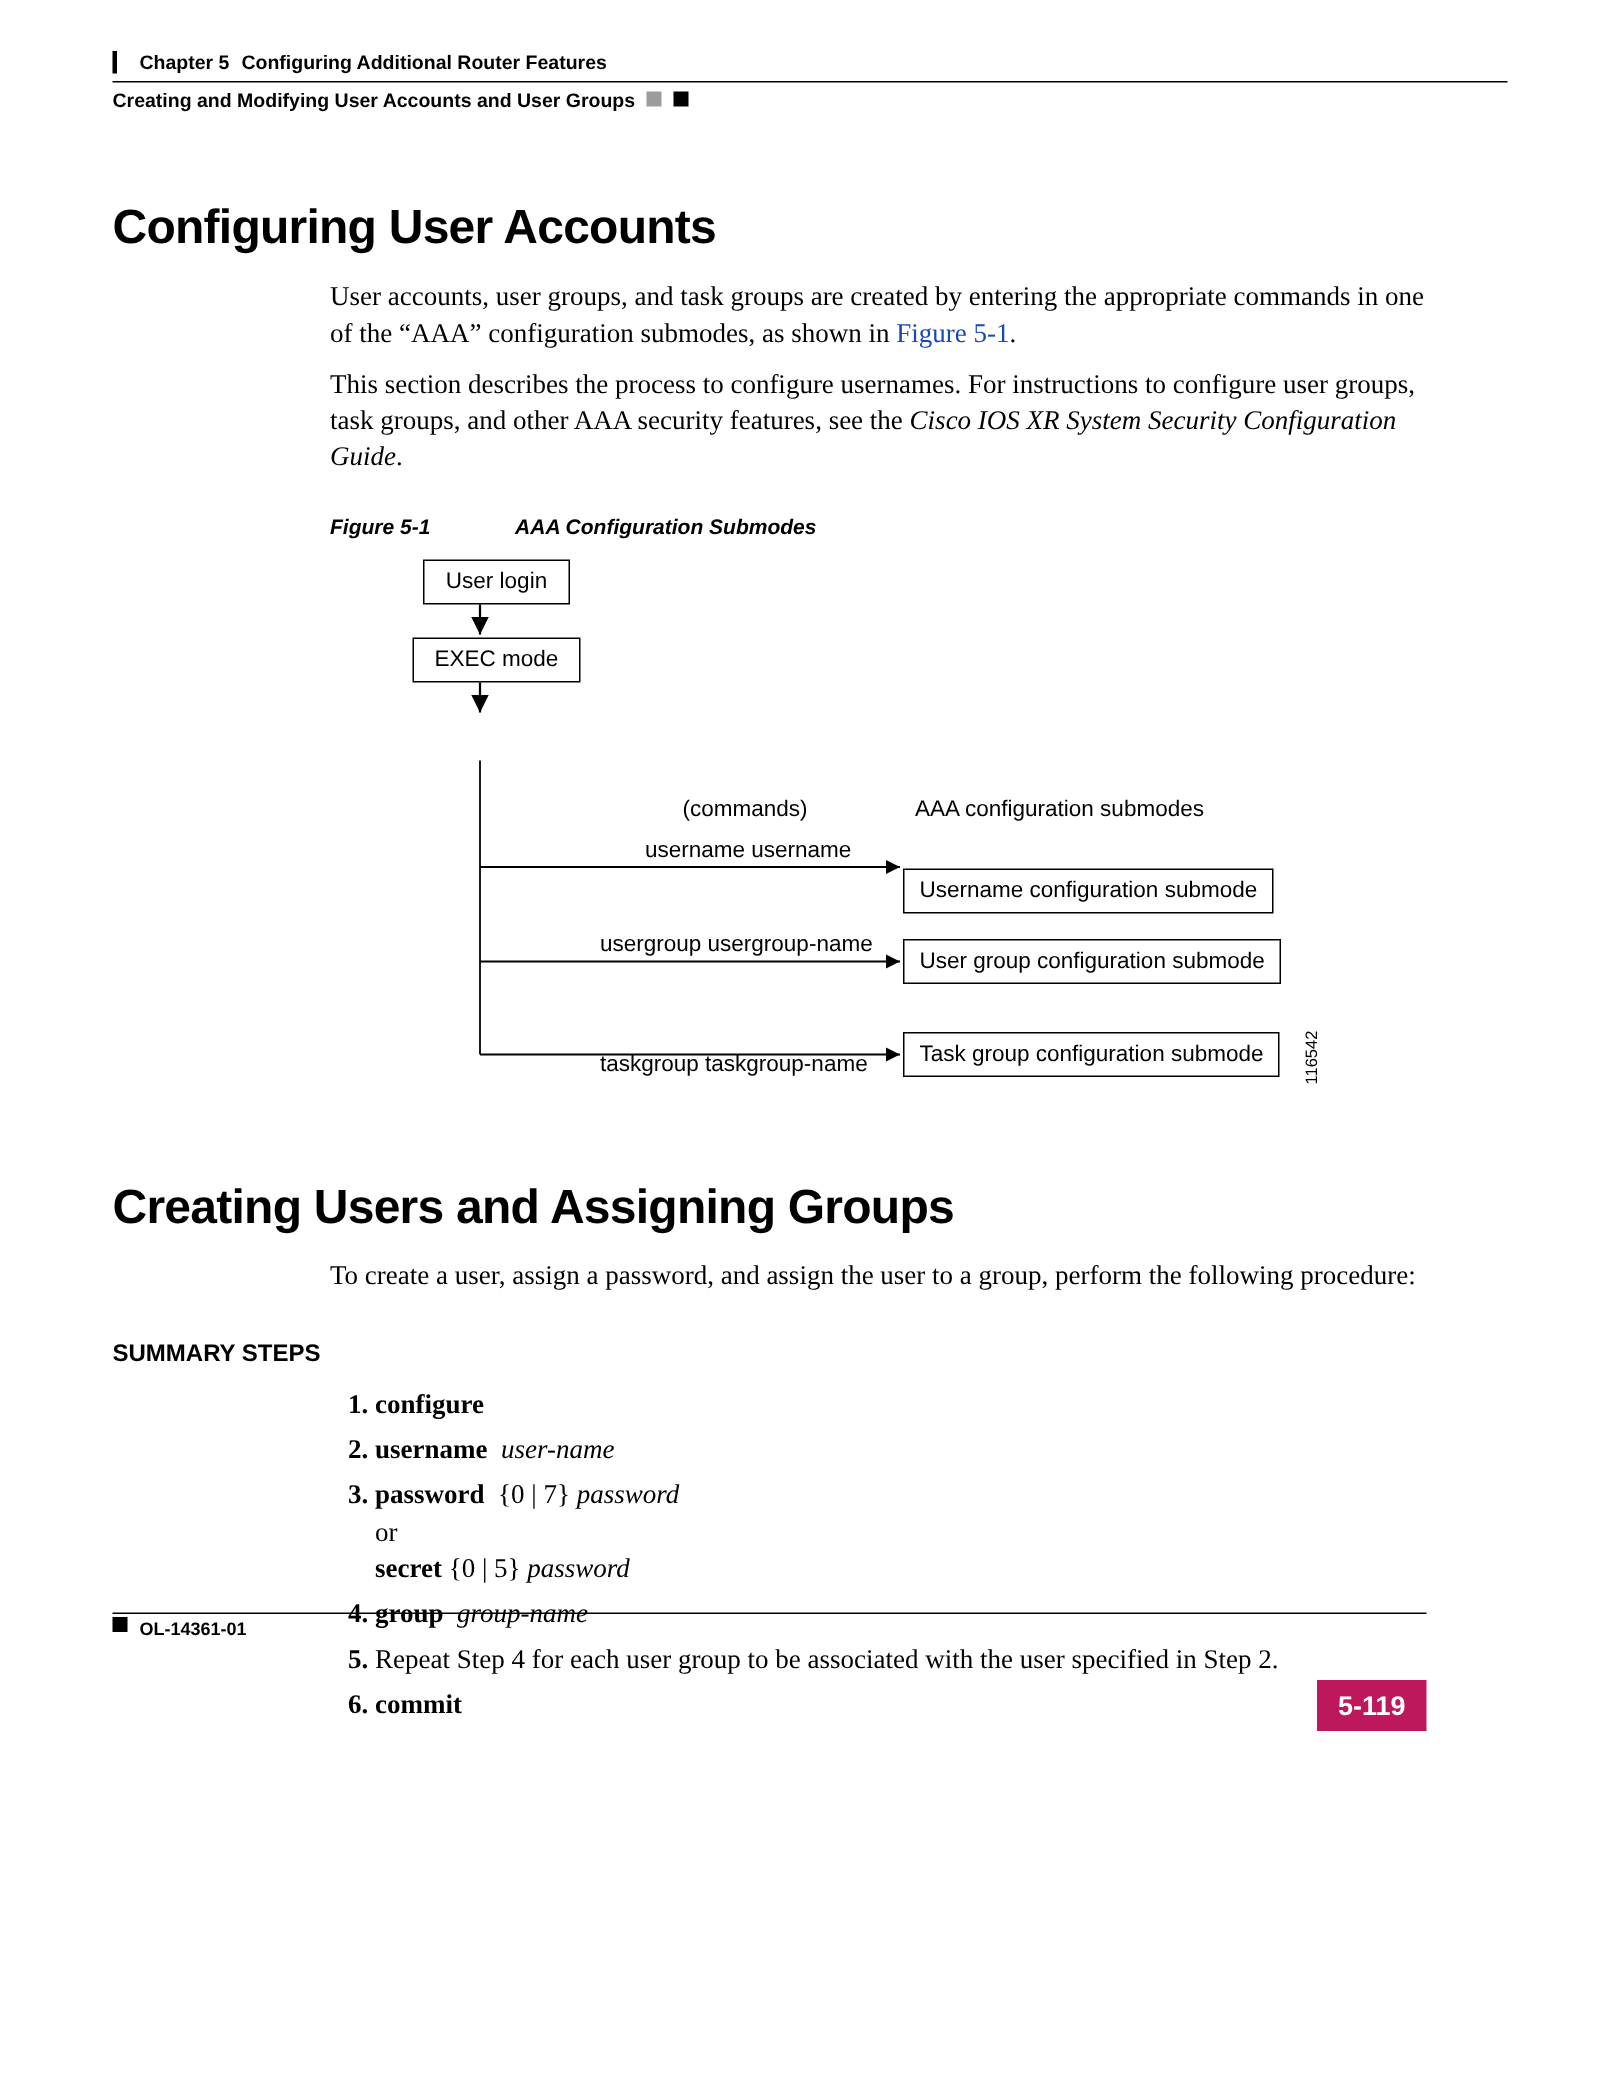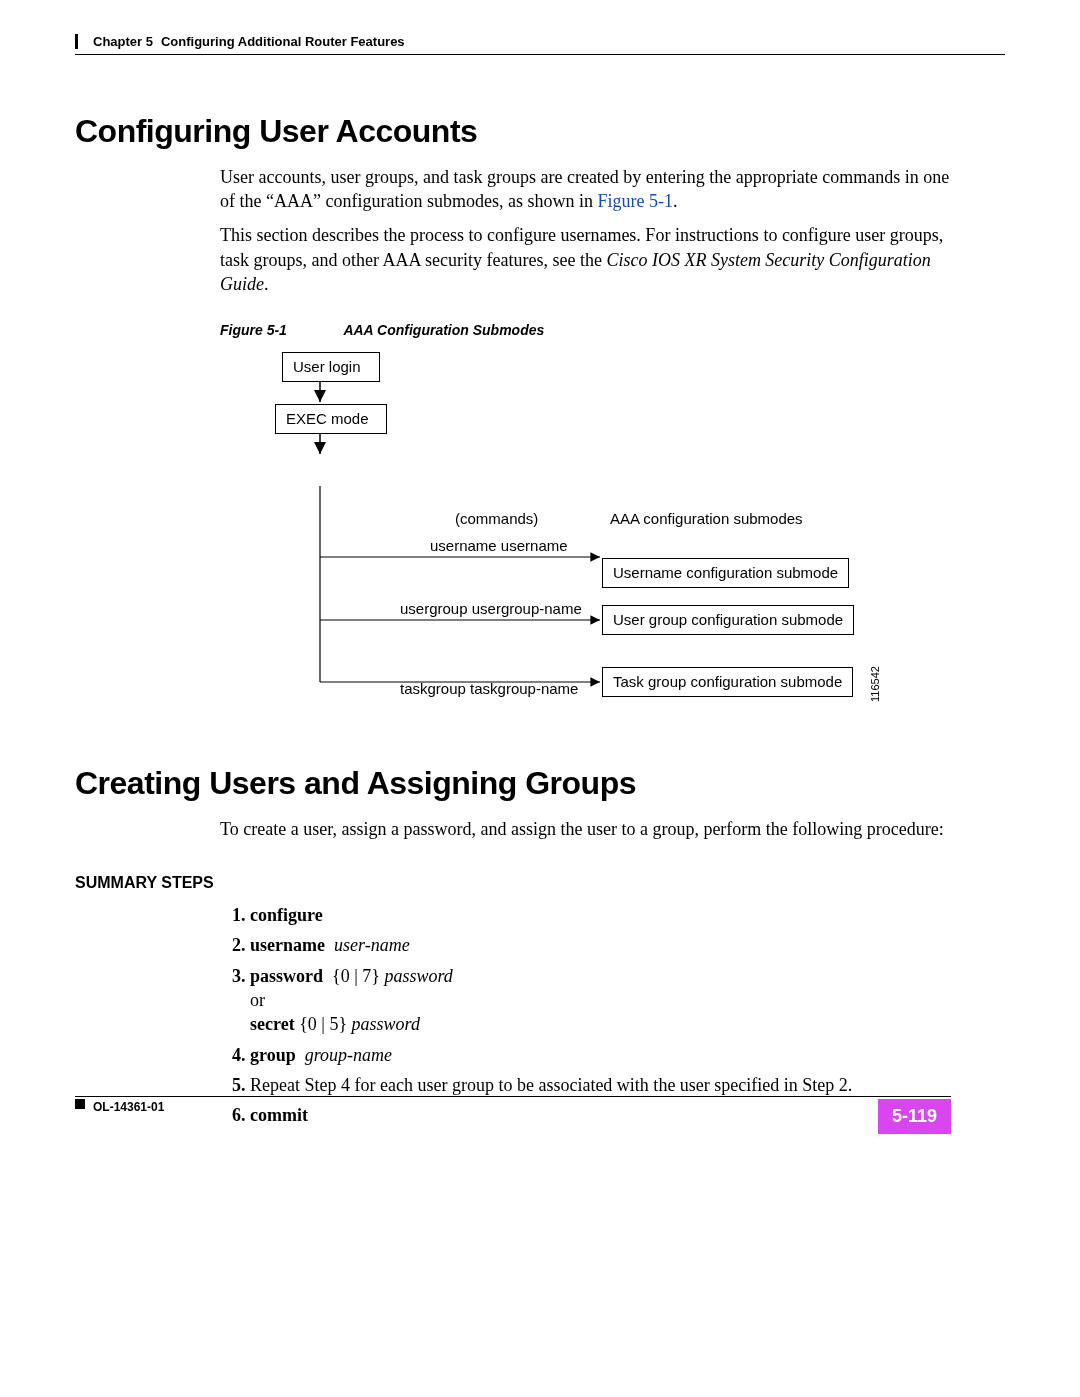--- a/index.html
+++ b/index.html
@@ -84,21 +84,21 @@
     font-family: Arial, Helvetica, sans-serif;
     font-size: 15px;
   }
   .dbox {
     position:absolute;
     border:1px solid #000;
     background:#fff;
     padding:5px 10px;
     line-height:1.2;
     white-space:nowrap;
-    text-align:left;
+    text-align:center;
   }
   .dtext {
     position:absolute;
     white-space:nowrap;
     line-height:1.2;
   }
   svg.diagram-lines {
     position:absolute; top:0; left:0;
   }
   .imgid {
@@ -138,41 +138,49 @@
     padding-bottom:2px;
   }
   .footer-bot{
     display:flex; 
     font-family: Arial, Helvetica, sans-serif;
     font-size:12px; font-weight:bold;
     gap:8px;
     padding-top:2px;
   }
   .pagenum{
-    background:#d946ef; color:#fff;
+    background:#be185d; color:#fff;
     padding:5px 14px;
     font-family: Arial, Helvetica, sans-serif;
     font-weight:bold; font-size:18px;
     margin-left:auto;
+    margin-top:42px;
   }
 </style>
 </head>
 <body>
 
 <div class="page">
 
   <div>
     <div class="hdr-flex">
       <div class="hdr-left hdr-top">
         <span class="short-rule"></span>
         <span>Chapter 5</span>
         <span>Configuring Additional Router Features</span>
       </div>
     </div>
     <div class="hdr-line"></div>
+    <div class="hdr-flex">
+      <div class="hdr-right" style="width:100%; padding-top:3px;">
+        <span>Creating and Modifying User Accounts and User Groups</span>
+        <span class="hdr-chip gray"></span>
+        <span class="hdr-chip"></span>
+      </div>
+    </div>
   </div>
 
   <h1 class="section">Configuring User Accounts</h1>
 
   <div class="body-indent">
     <p>
       <span>User accounts, user groups, and task groups are created by entering the appropriate commands in one of the “AAA” configuration submodes, as shown in </span><span class="figref">Figure 5-1</span><span>.</span>
     </p>
     <p>
       <span>This section describes the process to configure usernames. For instructions to configure user groups, task groups, and other AAA security features, see the </span><span class="italic-guide">Cisco IOS XR System Security Configuration Guide</span><span>.</span>

